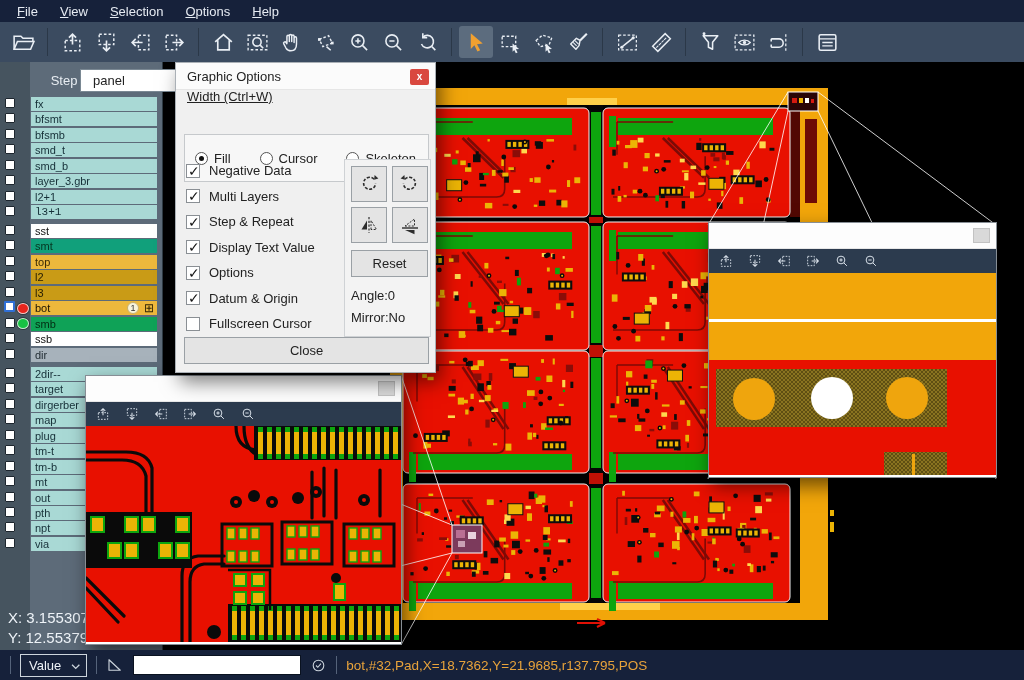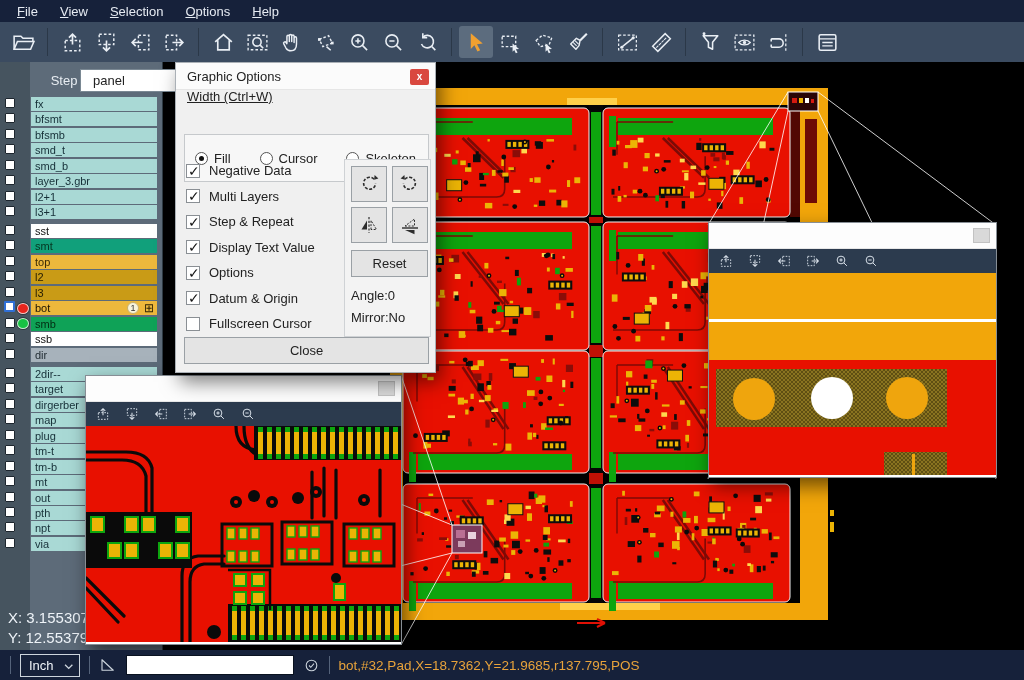--- a/index.html
+++ b/index.html
@@ -1170,21 +1170,21 @@
         <div class="lrow">
           <span class="lchk"></span>
 
           <span class="lbar" style="background: rgb(169, 217, 213); color: rgb(22, 48, 56);">l2+1</span>
 
         </div>
 
         <div class="lrow">
           <span class="lchk"></span>
 
-          <span class="lbar" style="background: rgb(169, 217, 213); color: rgb(22, 48, 56);">l3+1</span>
+          <span class="lbar" style="background: rgb(169, 217, 213); color: rgb(22, 48, 56); font-family: Liberation Mono, monospace;">l3+1</span>
 
         </div>
       </div>
     <div class="lgroup" style="top:162px">
 
         <div class="lrow">
           <span class="lchk"></span>
 
           <span class="lbar" style="background: rgb(255, 255, 255); color: rgb(16, 16, 16);">sst</span>
 
@@ -1664,21 +1664,21 @@
       <div class="reset-btn">Reset</div>
       <div class="angle-text">Angle:0</div>
       <div class="mirror-text">Mirror:No</div>
     </div>
     <div class="close-btn">Close</div>
   </div>
 
   <div class="statusbar">
     <span class="ssep"></span>
     <span class="unit-box">
-      <span>Inch</span>
+      <span>Value</span>
       <svg class="chev" viewBox="0 0 16 16">
           <use href="#i-chevdown"></use>
         </svg>
     </span>
     <span class="ssep"></span>
     <svg class="corner-ic" viewBox="0 0 24 24">
         <use href="#i-corner"></use>
       </svg>
     <input class="cmd-input" style="">
     <svg class="okc" viewBox="0 0 24 24">

